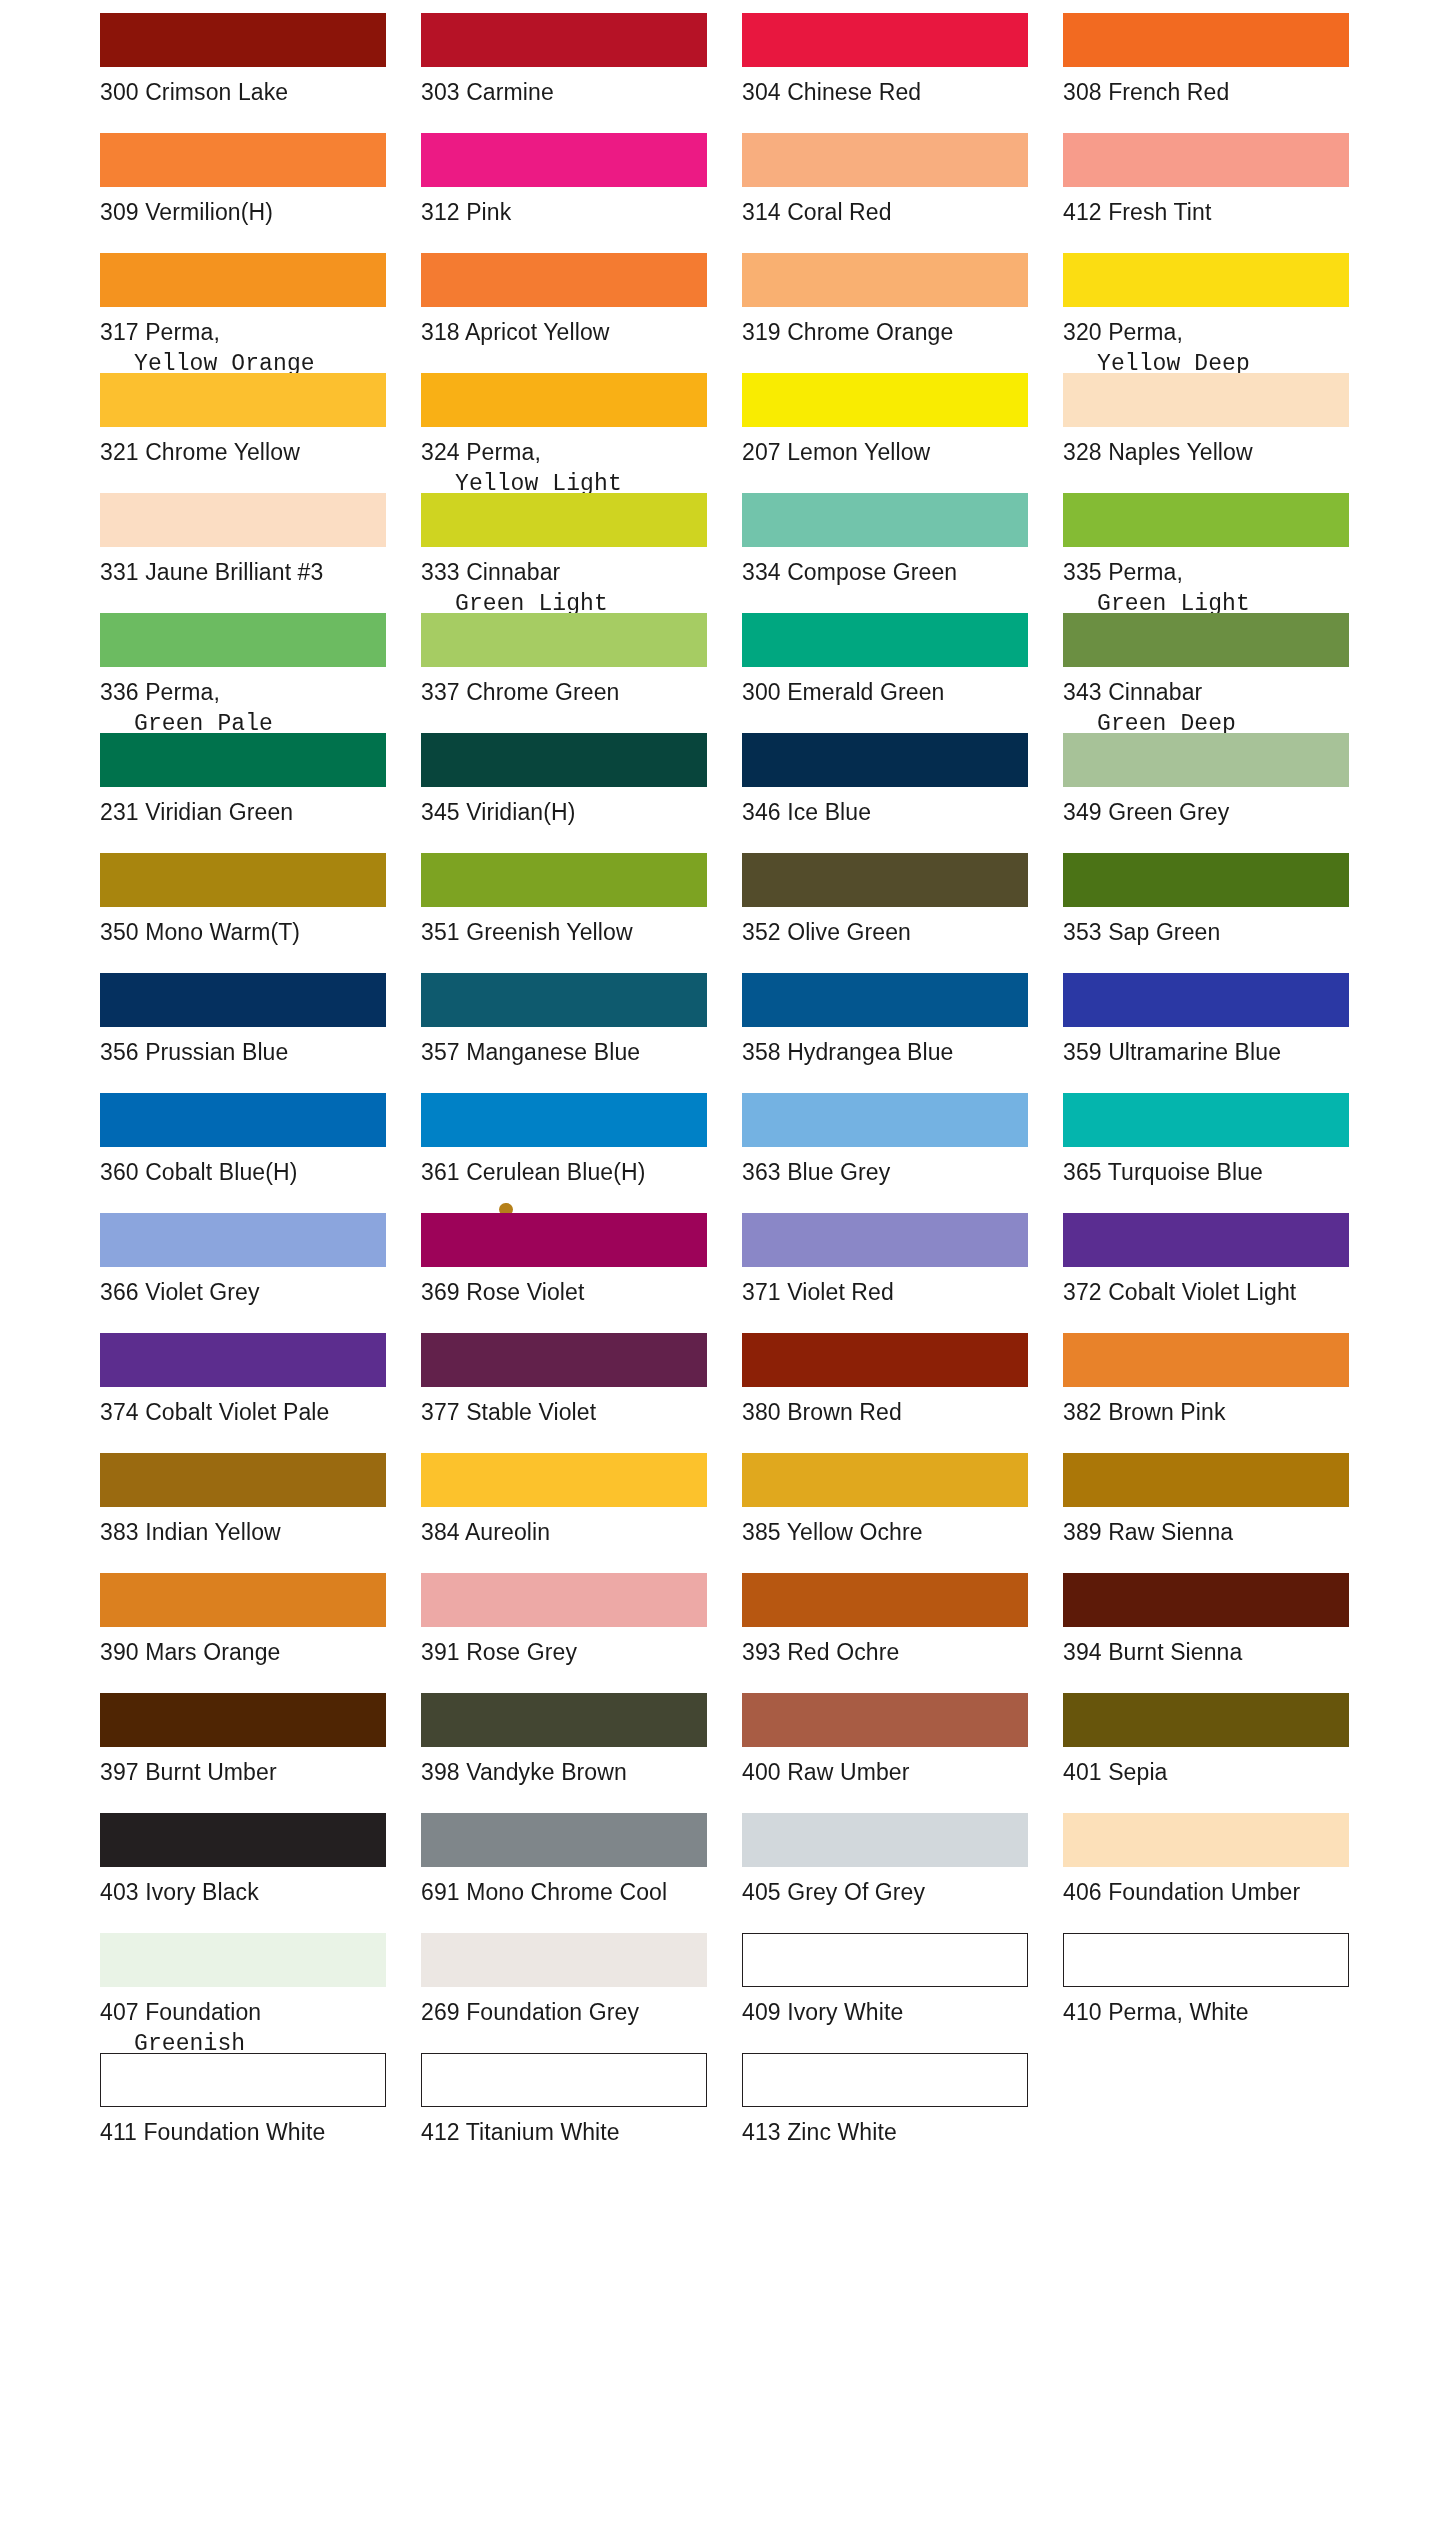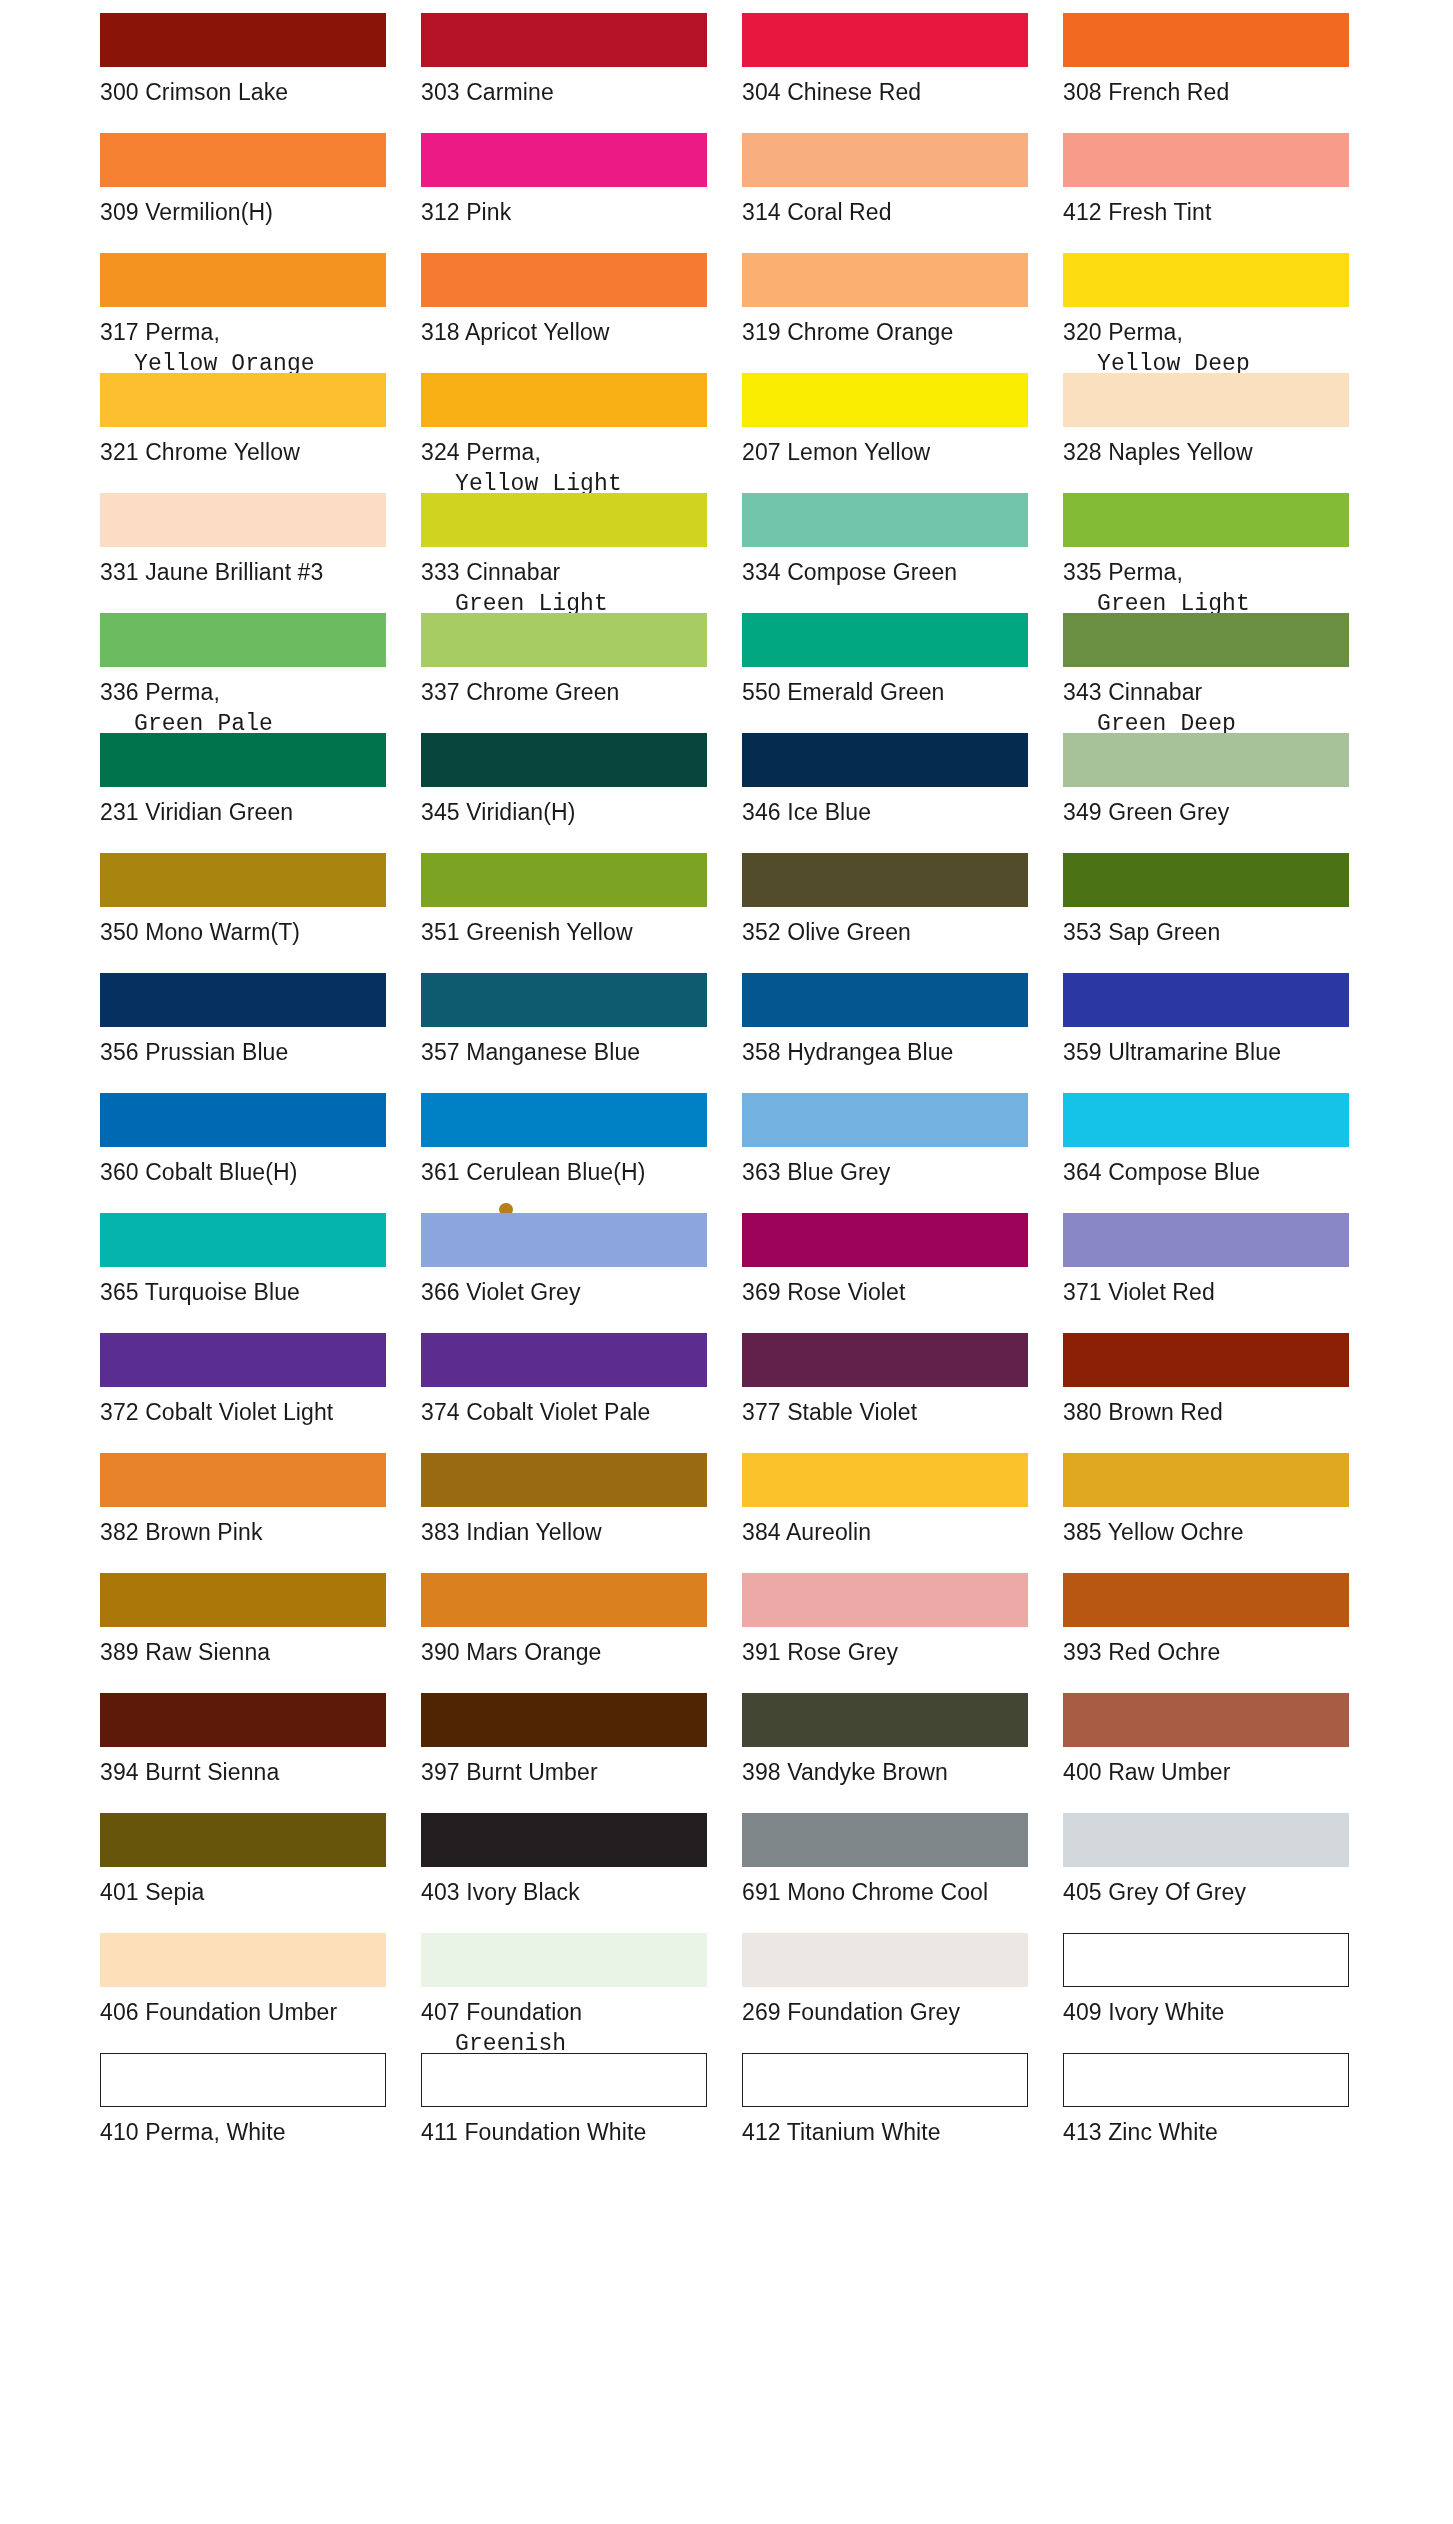--- a/index.html
+++ b/index.html
@@ -155,21 +155,21 @@
       <div class="cell">
         <div class="swatch" style="background: rgb(108, 187, 97);"></div>
         <div class="label">336 Perma,<span class="ln2">Green Pale</span></div>
       </div>
       <div class="cell">
         <div class="swatch" style="background: rgb(166, 204, 99);"></div>
         <div class="label">337 Chrome Green</div>
       </div>
       <div class="cell">
         <div class="swatch" style="background: rgb(0, 167, 128);"></div>
-        <div class="label">550 Emerald Green</div>
+        <div class="label">300 Emerald Green</div>
       </div>
       <div class="cell">
         <div class="swatch" style="background: rgb(107, 143, 66);"></div>
         <div class="label">343 Cinnabar<span class="ln2">Green Deep</span></div>
       </div>
       <div class="cell">
         <div class="swatch" style="background: rgb(0, 114, 76);"></div>
         <div class="label">231 Viridian Green</div>
       </div>
       <div class="cell">
@@ -221,24 +221,20 @@
         <div class="label">360 Cobalt Blue(H)</div>
       </div>
       <div class="cell">
         <div class="swatch" style="background: rgb(0, 129, 198);"></div>
         <div class="label">361 Cerulean Blue(H)</div>
         <span class="dot" style="background: rgb(181, 128, 26);"></span>
       </div>
       <div class="cell">
         <div class="swatch" style="background: rgb(116, 178, 226);"></div>
         <div class="label">363 Blue Grey</div>
-      </div>
-      <div class="cell">
-        <div class="swatch" style="background: rgb(21, 194, 232);"></div>
-        <div class="label">364 Compose Blue</div>
       </div>
       <div class="cell">
         <div class="swatch" style="background: rgb(4, 181, 173);"></div>
         <div class="label">365 Turquoise Blue</div>
       </div>
       <div class="cell">
         <div class="swatch" style="background: rgb(139, 165, 221);"></div>
         <div class="label">366 Violet Grey</div>
       </div>
       <div class="cell">

